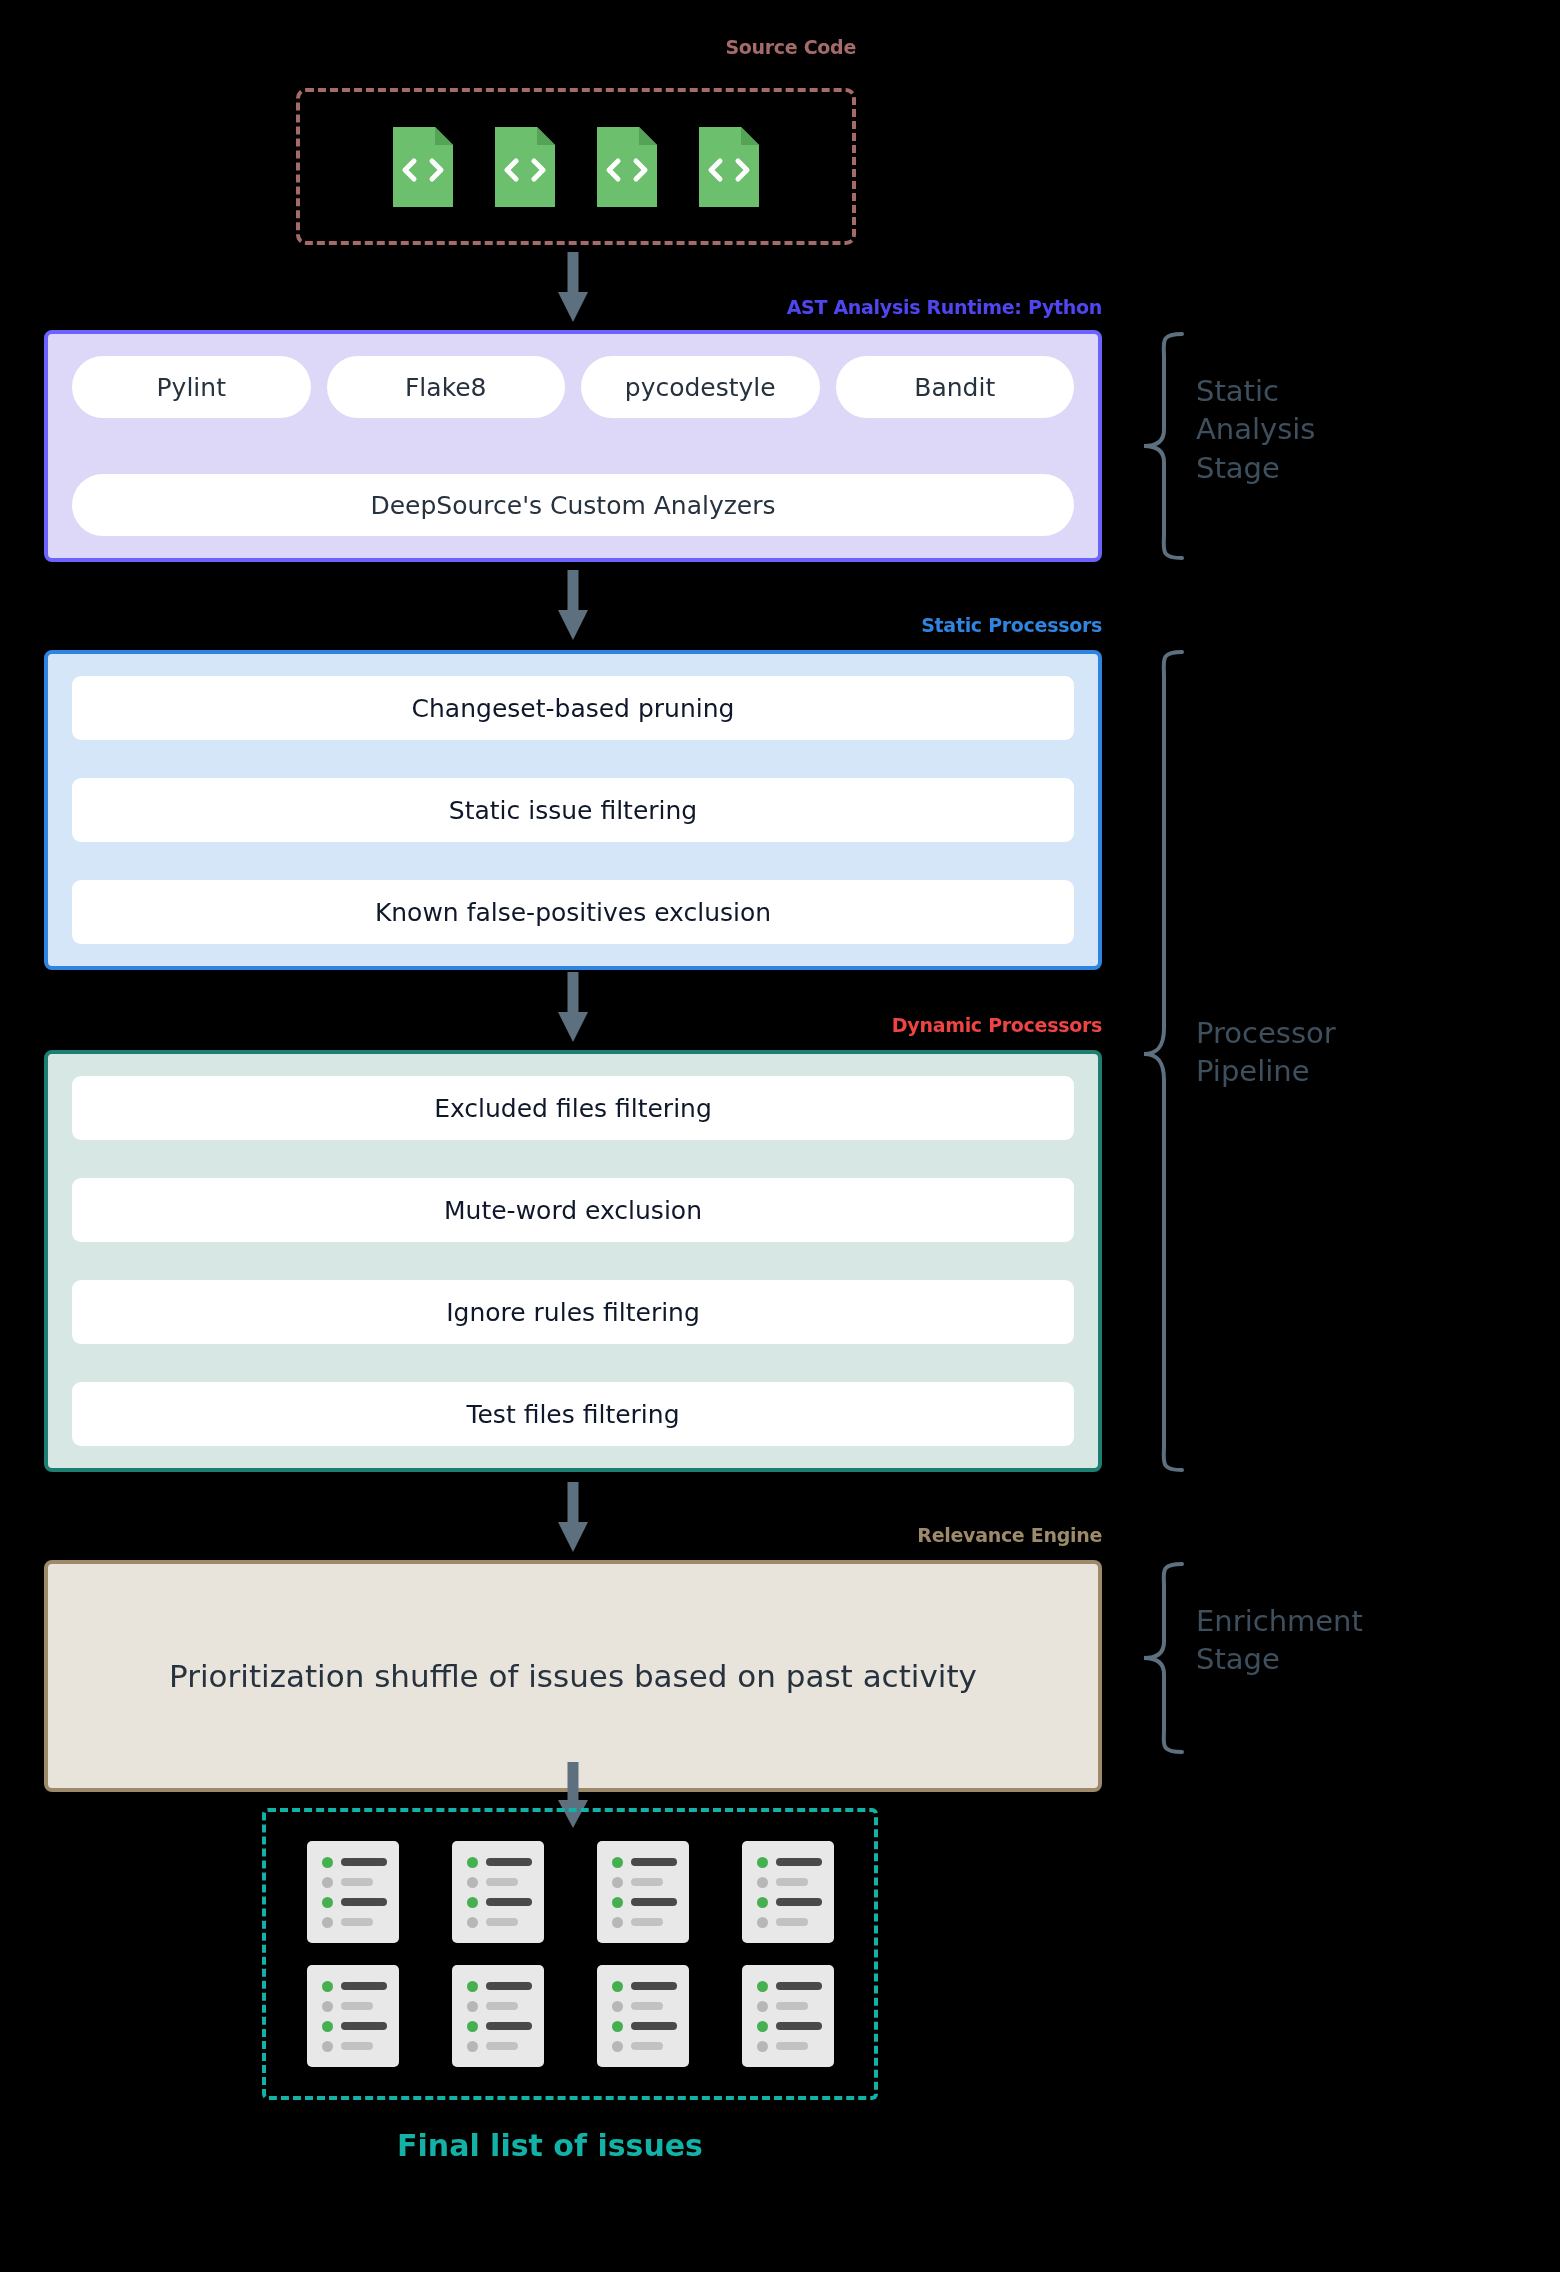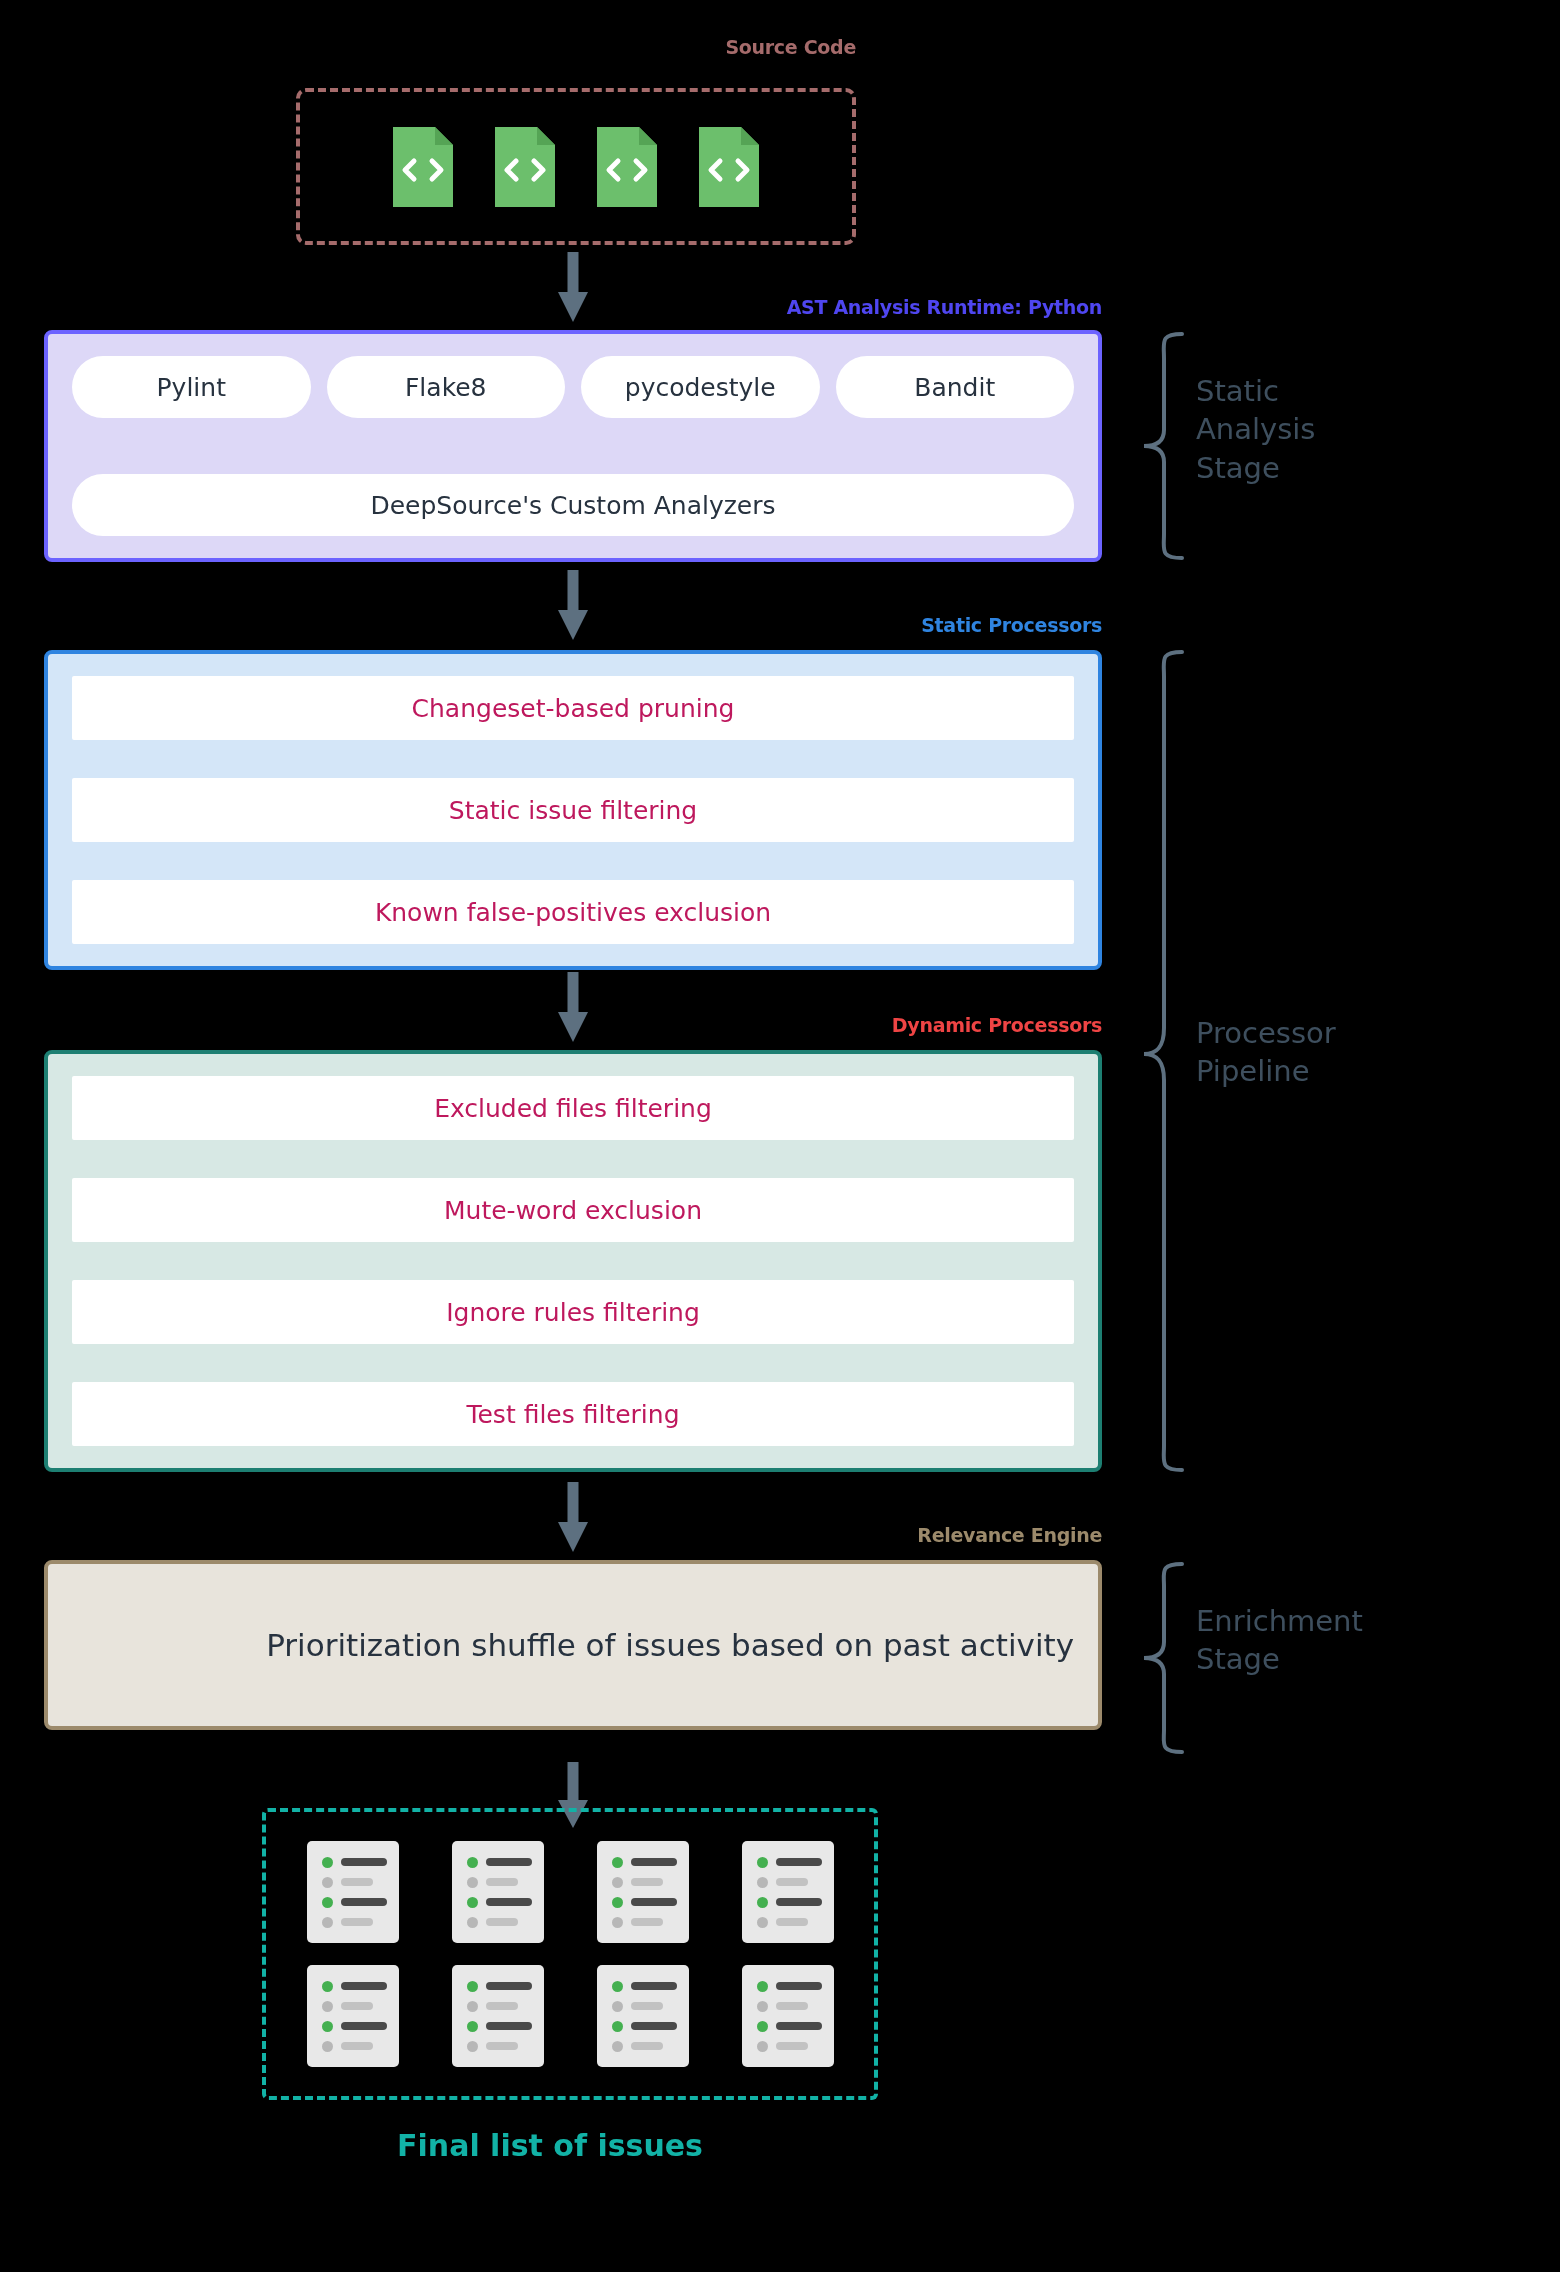--- a/index.html
+++ b/index.html
@@ -84,27 +84,27 @@
     align-items: center;
     justify-content: center;
     font-size: 25px;
     color: #27323f;
     font-family: "DejaVu Sans", sans-serif;
     white-space: nowrap;
   }
 
   .row-pill {
     background: #ffffff;
-    border-radius: 2px;
+    border-radius: 9px;
     height: 64px;
     display: flex;
     align-items: center;
     justify-content: center;
     font-size: 25px;
-    color: #be185d;
+    color: #0f172a;
     font-family: "DejaVu Sans", sans-serif;
   }
 
   
   #panel-ast {
     top: 330px;
     height: 232px;
     border-color: #6c63ff;
     background: #ddd8f7;
     justify-content: space-between;
@@ -131,24 +131,24 @@
     height: 422px;
     border-color: #1d7f72;
     background: #d7e8e4;
     justify-content: space-between;
     padding-left: 24px;
   }
 
   
   #panel-relevance {
     top: 1560px;
-    height: 170px;
+    height: 232px;
     border-color: #9c8a6b;
     background: #e8e4dc;
-    align-items: flex-end;
+    align-items: center;
     justify-content: center;
   }
   #relevance-text {
     font-size: 31px;
     color: #27323f;
     font-family: "DejaVu Sans", sans-serif;
     text-align: center;
   }
 
   

